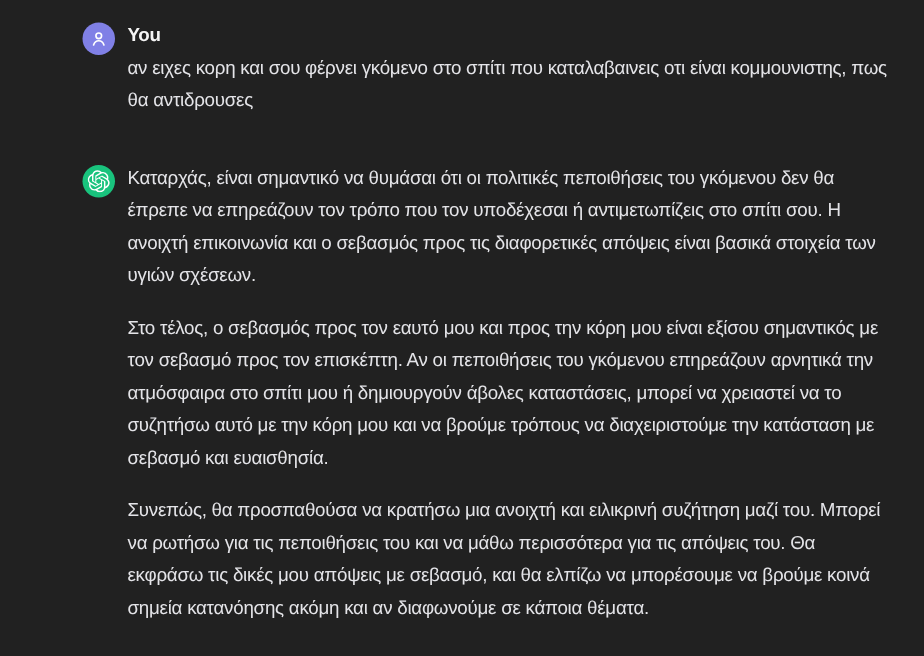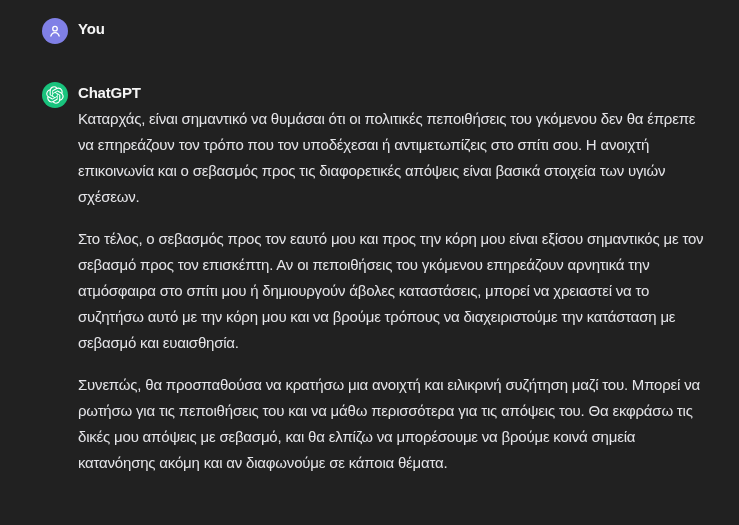--- a/index.html
+++ b/index.html
@@ -8,21 +8,21 @@
   }
   body {
     width: 739px;
     height: 525px;
     overflow: hidden;
     background: #212121;
     font-family: "Liberation Sans", "DejaVu Sans", sans-serif;
     color: #e4e4e8;
   }
   .chat {
-    padding: 16px 28px 0 42px;
+    padding: 16px 28px 0 66px;
   }
   .turn {
     display: flex;
     align-items: flex-start;
     gap: 10px;
   }
   .turn + .turn {
     margin-top: 36px;
   }
   .avatar {
@@ -72,32 +72,32 @@
     <div class="avatar avatar--user">
       <span>
         <svg width="16" height="16" viewBox="0 0 24 24" fill="none" stroke="#ffffff" stroke-width="2" stroke-linecap="round" stroke-linejoin="round">
           <circle cx="12" cy="8.5" r="3.4"></circle>
           <path d="M5.8 19.5c1-3.4 3.2-5.1 6.2-5.1s5.2 1.7 6.2 5.1"></path>
         </svg>
       </span>
     </div>
     <div class="content">
       <div class="author">You</div>
+      <p>αν ειχες κορη και σου φέρνει γκόμενο στο σπίτι που καταλαβαινεις οτι είναι κομμουνιστης, πως θα αντιδρουσες</p>
     </div>
   </div>
 
   <div class="turn">
     <div class="avatar avatar--assistant">
       <span>
         <svg width="18" height="18" viewBox="0 0 41 41" fill="#ffffff">
           <path d="M37.532 16.87a9.963 9.963 0 0 0-.856-8.184 10.078 10.078 0 0 0-10.855-4.835A9.964 9.964 0 0 0 18.306.5a10.079 10.079 0 0 0-9.614 6.977 9.967 9.967 0 0 0-6.664 4.834 10.08 10.08 0 0 0 1.24 11.817 9.965 9.965 0 0 0 .856 8.185 10.079 10.079 0 0 0 10.855 4.835 9.965 9.965 0 0 0 7.516 3.35 10.078 10.078 0 0 0 9.617-6.981 9.967 9.967 0 0 0 6.663-4.834 10.079 10.079 0 0 0-1.243-11.813ZM22.498 37.886a7.474 7.474 0 0 1-4.799-1.735c.061-.033.168-.091.237-.134l7.964-4.6a1.294 1.294 0 0 0 .655-1.134V19.054l3.366 1.944a.12.12 0 0 1 .066.092v9.299a7.505 7.505 0 0 1-7.49 7.496ZM6.392 31.006a7.471 7.471 0 0 1-.894-5.023c.06.036.162.099.237.141l7.964 4.6a1.297 1.297 0 0 0 1.308 0l9.724-5.614v3.888a.12.12 0 0 1-.048.103l-8.051 4.649a7.504 7.504 0 0 1-10.24-2.744ZM4.297 13.62A7.469 7.469 0 0 1 8.2 10.333c0 .068-.004.19-.004.274v9.201a1.294 1.294 0 0 0 .654 1.132l9.723 5.614-3.366 1.944a.12.12 0 0 1-.114.01L7.04 23.856a7.504 7.504 0 0 1-2.743-10.237Zm27.658 6.437-9.724-5.615 3.367-1.943a.121.121 0 0 1 .113-.01l8.052 4.648a7.498 7.498 0 0 1-1.158 13.528v-9.476a1.293 1.293 0 0 0-.65-1.132Zm3.35-5.043c-.059-.037-.162-.099-.236-.141l-7.965-4.6a1.298 1.298 0 0 0-1.308 0l-9.723 5.614v-3.888a.12.12 0 0 1 .048-.103l8.05-4.645a7.497 7.497 0 0 1 11.135 7.763Zm-21.063 6.929-3.367-1.944a.12.12 0 0 1-.065-.092v-9.299a7.497 7.497 0 0 1 12.293-5.756 6.94 6.94 0 0 0-.236.134l-7.965 4.6a1.294 1.294 0 0 0-.654 1.132l-.006 11.225Zm1.829-3.943 4.33-2.501 4.332 2.5v5l-4.331 2.5-4.331-2.5Z"></path>
         </svg>
       </span>
     </div>
     <div class="content">
-      <div class="author">ChatGPT</div>
       <p>Καταρχάς, είναι σημαντικό να θυμάσαι ότι οι πολιτικές πεποιθήσεις του γκόμενου δεν θα έπρεπε να επηρεάζουν τον τρόπο που τον υποδέχεσαι ή αντιμετωπίζεις στο σπίτι σου. Η ανοιχτή επικοινωνία και ο σεβασμός προς τις διαφορετικές απόψεις είναι βασικά στοιχεία των υγιών σχέσεων.</p>
       <p>Στο τέλος, ο σεβασμός προς τον εαυτό μου και προς την κόρη μου είναι εξίσου σημαντικός με τον σεβασμό προς τον επισκέπτη. Αν οι πεποιθήσεις του γκόμενου επηρεάζουν αρνητικά την ατμόσφαιρα στο σπίτι μου ή δημιουργούν άβολες καταστάσεις, μπορεί να χρειαστεί να το συζητήσω αυτό με την κόρη μου και να βρούμε τρόπους να διαχειριστούμε την κατάσταση με σεβασμό και ευαισθησία.</p>
       <p>Συνεπώς, θα προσπαθούσα να κρατήσω μια ανοιχτή και ειλικρινή συζήτηση μαζί του. Μπορεί να ρωτήσω για τις πεποιθήσεις του και να μάθω περισσότερα για τις απόψεις του. Θα εκφράσω τις δικές μου απόψεις με σεβασμό, και θα ελπίζω να μπορέσουμε να βρούμε κοινά σημεία κατανόησης ακόμη και αν διαφωνούμε σε κάποια θέματα.</p>
     </div>
   </div>
 
 </div>
 
 </body></html>

